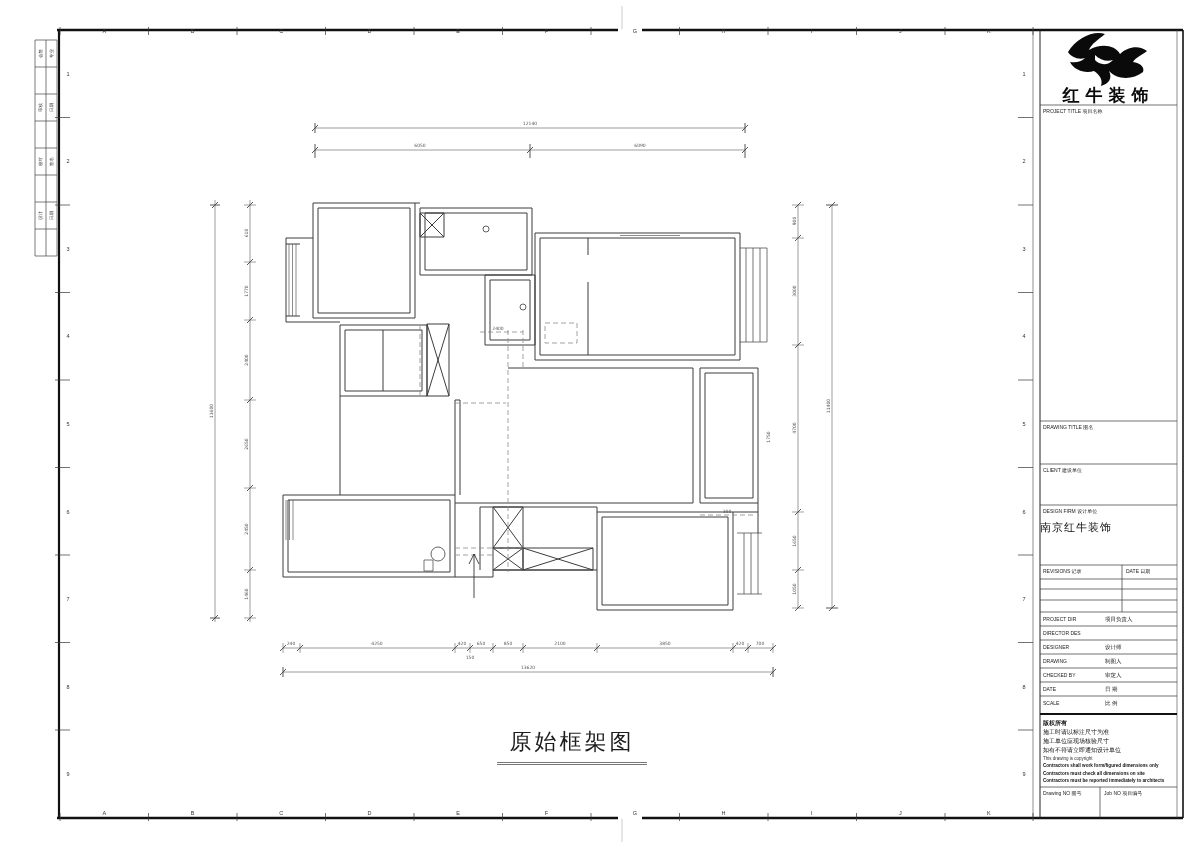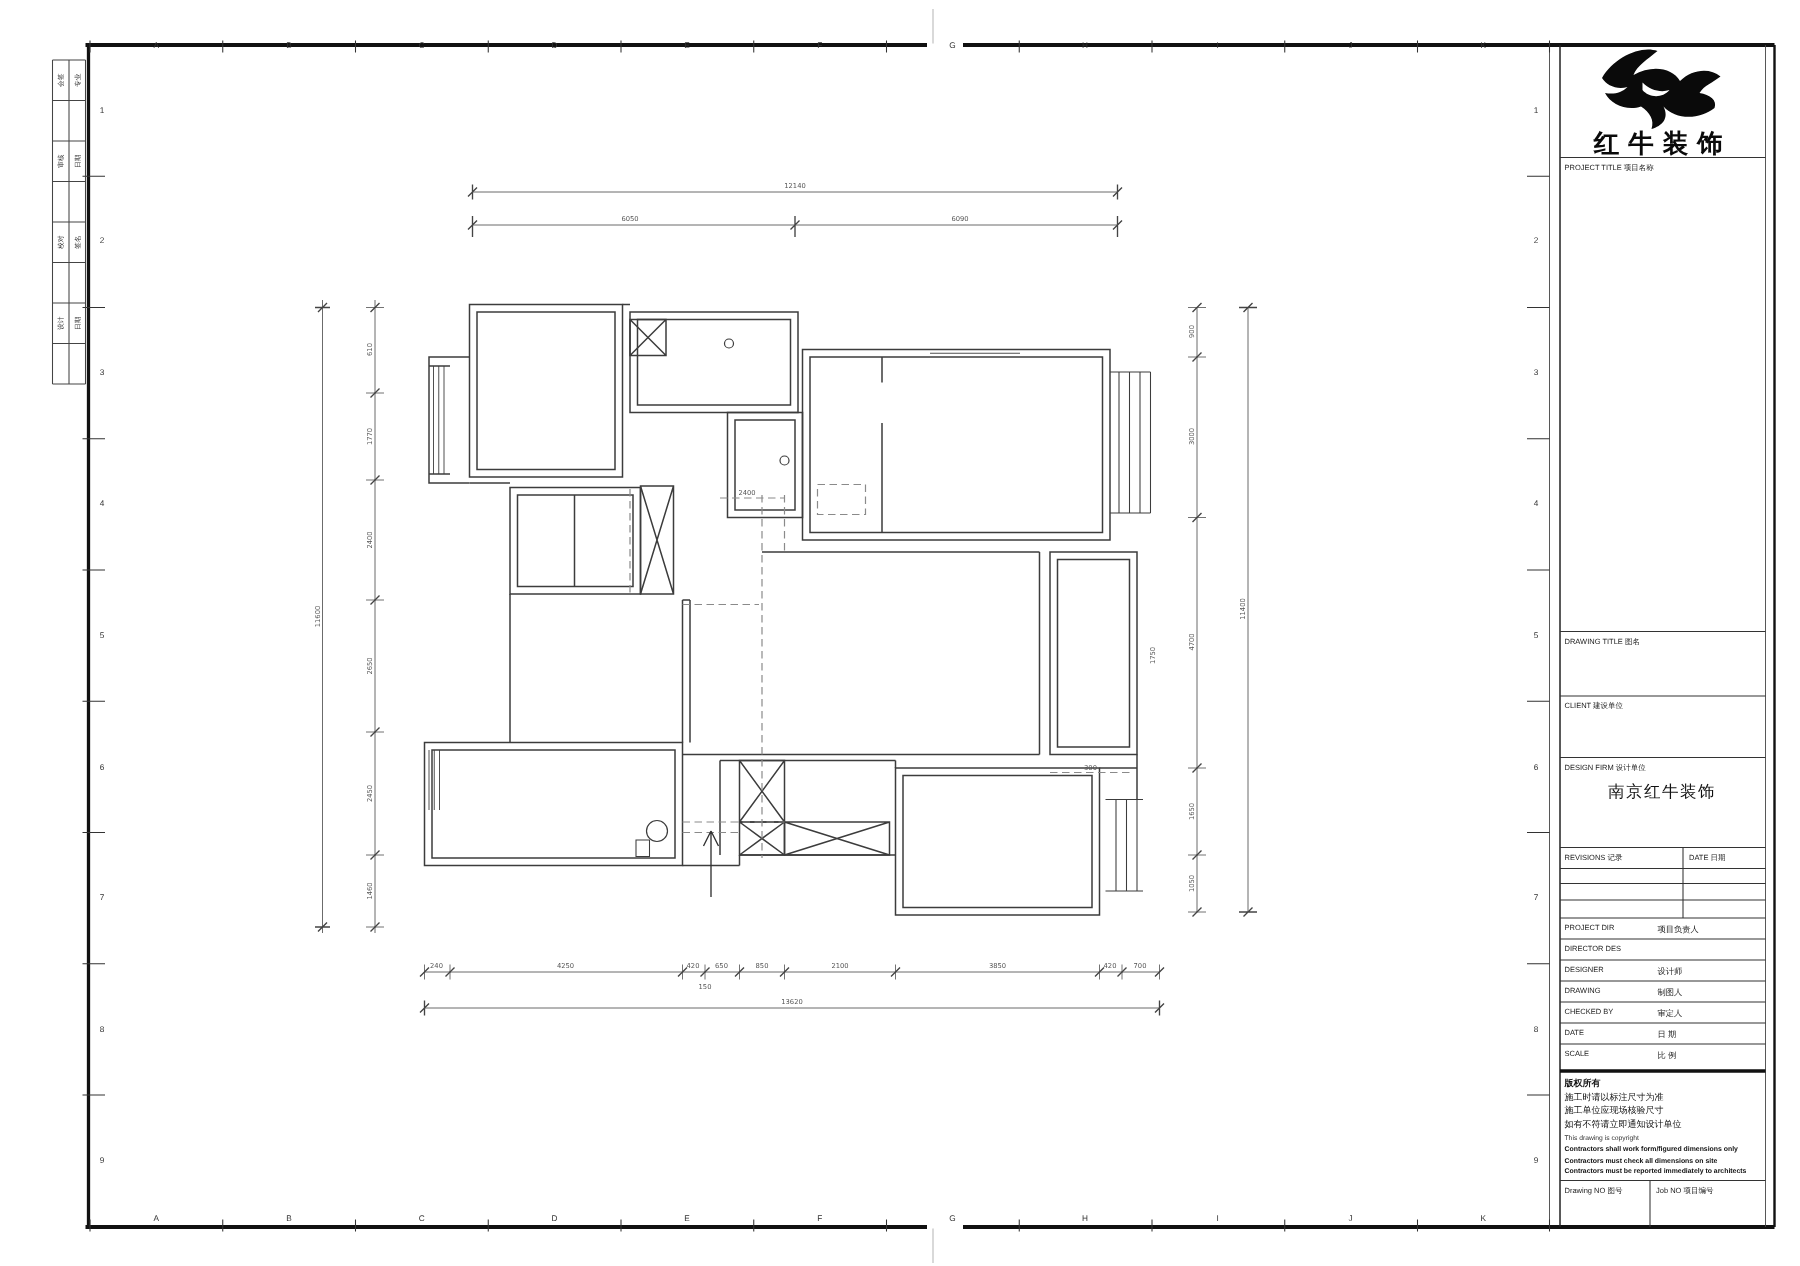--- a/index.html
+++ b/index.html
@@ -16,21 +16,21 @@
   .ruler-left{left:63px;} .ruler-right{left:1019px;}
   
   .sign{left:35px;top:40px;width:22px;height:216px;display:flex;flex-direction:column;}
   .sign .srow{height:27px;display:flex;}
   .sign .sc{width:11px;display:flex;align-items:center;justify-content:center;overflow:hidden;}
   .sign .sc span{transform:rotate(-90deg);font-size:4.5px;white-space:nowrap;color:#333;}
   
   .brand{left:1040px;top:84px;width:137px;text-align:center;font-family:"Liberation Serif","DejaVu Serif",serif;
          font-size:17px;font-weight:bold;letter-spacing:6px;color:#0a0a0a;white-space:nowrap;}
   .tb-label{font-size:5px;color:#222;white-space:nowrap;}
-  .firm-value{left:1040px;top:520px;width:136px;text-align:center;font-size:11px;color:#111;
+  .firm-value{left:1040px;top:520px;width:136px;text-align:left;font-size:11px;color:#111;
               font-family:"Liberation Serif","DejaVu Serif",serif;letter-spacing:1px;}
   .persons{left:1043px;top:612px;width:132px;}
   .persons .prow{height:14px;display:flex;align-items:center;}
   .persons .en{width:62px;font-size:5px;color:#222;white-space:nowrap;}
   .persons .cn{font-size:5.5px;color:#222;white-space:nowrap;}
   .copy{left:1043px;top:719px;width:132px;}
   .copy div{white-space:nowrap;color:#111;}
   .copy div:nth-child(1){font-size:6px;font-weight:bold;line-height:9px;}
   .copy div:nth-child(n+2):nth-child(-n+4){font-size:6px;line-height:9px;}
   .copy div:nth-child(5){font-size:4.5px;line-height:7px;color:#333;}
@@ -348,13 +348,14 @@
       <div>如有不符请立即通知设计单位</div>
       <div>This drawing is copyright</div>
       <div>Contractors shall work form/figured dimensions only</div>
       <div>Contractors must check all dimensions on site</div>
       <div>Contractors must be reported immediately to architects</div>
     </div>
 
   <div class="abs tb-label" style="left:1043px;top:790px;">Drawing NO  图号</div>
   <div class="abs tb-label" style="left:1104px;top:790px;">Job NO  项目编号</div>
 
+  <div class="abs caption">原始框架图</div>
 </div>
 
 </body></html>

